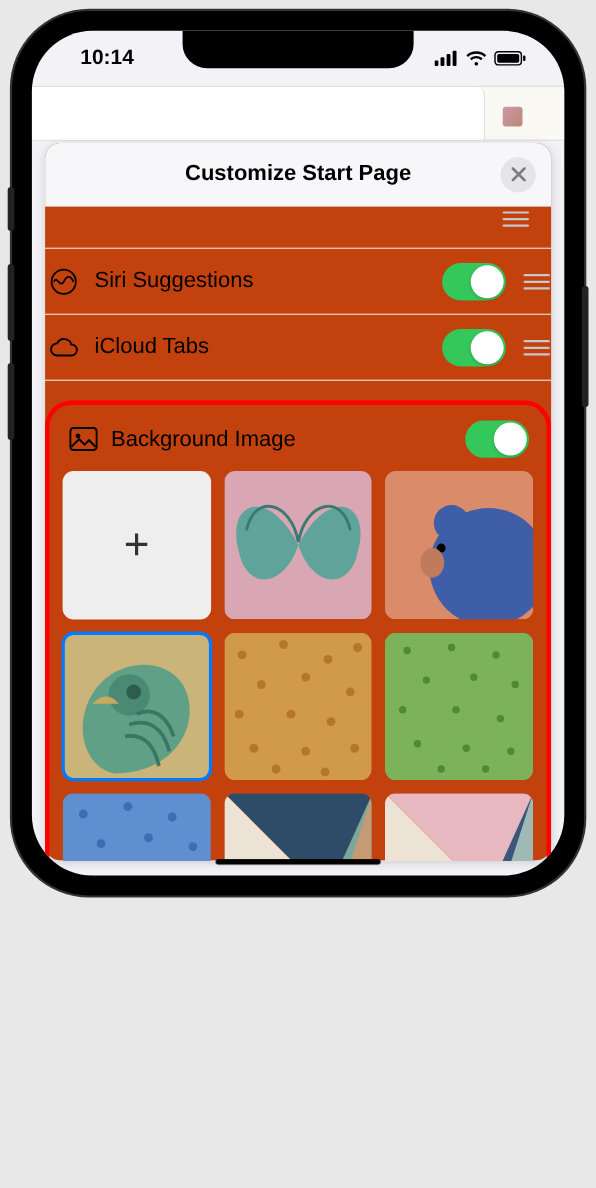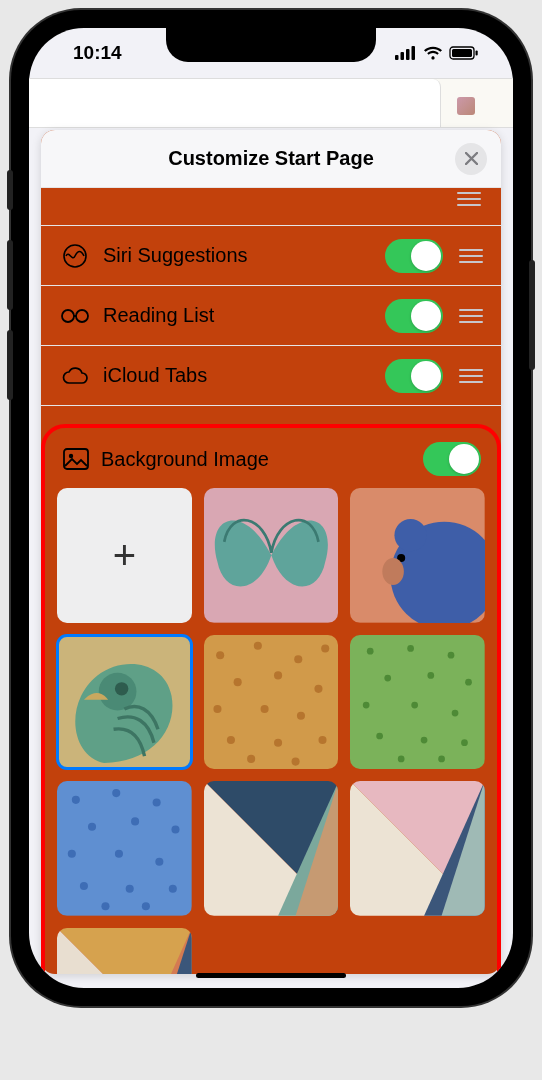--- a/index.html
+++ b/index.html
@@ -6,21 +6,21 @@
   body {
     background: #e8e8e8;
     font-family: -apple-system, "Helvetica Neue", Arial, sans-serif;
     display: flex;
     justify-content: center;
     align-items: flex-start;
     padding: 10px 0;
   }
   .phone {
     width: 520px;
-    height: 996px;
+    height: 804px;
     background: #000;
     border-radius: 70px;
     padding: 18px;
     position: relative;
     box-shadow: 0 0 0 2px #333;
   }
   .side-btn { position: absolute; background: #222; border-radius: 4px; }
   .sb-left1 { left: -4px; top: 160px; width: 6px; height: 40px; }
   .sb-left2 { left: -4px; top: 230px; width: 6px; height: 70px; }
   .sb-left3 { left: -4px; top: 320px; width: 6px; height: 70px; }
@@ -109,21 +109,21 @@
     height: 38px; border-bottom: 1px solid #e5e5e7;
     position: relative;
   }
   .cut-grip {
     position:absolute; right:20px; top:4px;
     display:flex; flex-direction:column; gap:4px;
   }
   .cut-grip span, .grip span { display:block; width:24px; height:2px; background:#c7c7cc; border-radius:1px; }
   .opt-row {
     display: flex; align-items: center;
-    padding: 0 18px;
+    padding: 0 1px;
     height: 60px;
     border-bottom: 1px solid #e5e5e7;
   }
   .opt-icon { width: 32px; display:flex; justify-content:center; }
   .opt-label { flex: 1; font-size: 20px; margin-left: 12px; }
   .toggle {
     width: 58px; height: 34px;
     background: #34c759;
     border-radius: 17px;
     position: relative;
@@ -238,36 +238,20 @@
           </span>
           <span class="opt-label">Siri Suggestions</span>
           <div class="toggle"></div>
           <div class="grip">
               <span></span>
               <span></span>
               <span></span>
             </div>
         </div>
 
-        <div class="opt-row">
-          <span class="opt-icon">
-            <svg width="30" height="18" viewBox="0 0 30 18">
-                <circle cx="8" cy="9" r="6" fill="none" stroke="#000" stroke-width="1.8"></circle>
-                <circle cx="22" cy="9" r="6" fill="none" stroke="#000" stroke-width="1.8"></circle>
-                <path d="M14 9h2" stroke="#000" stroke-width="1.8"></path>
-              </svg>
-          </span>
-          <span class="opt-label">Reading List</span>
-          <div class="toggle"></div>
-          <div class="grip">
-              <span></span>
-              <span></span>
-              <span></span>
-            </div>
-        </div>
 
         <div class="opt-row">
           <span class="opt-icon">
             <svg width="28" height="20" viewBox="0 0 28 20">
                 <path d="M8 17h13a5 5 0 000-10 7 7 0 00-13-1 5 5 0 000 11z" fill="none" stroke="#000" stroke-width="1.7"></path>
               </svg>
           </span>
           <span class="opt-label">iCloud Tabs</span>
           <div class="toggle"></div>
           <div class="grip">

